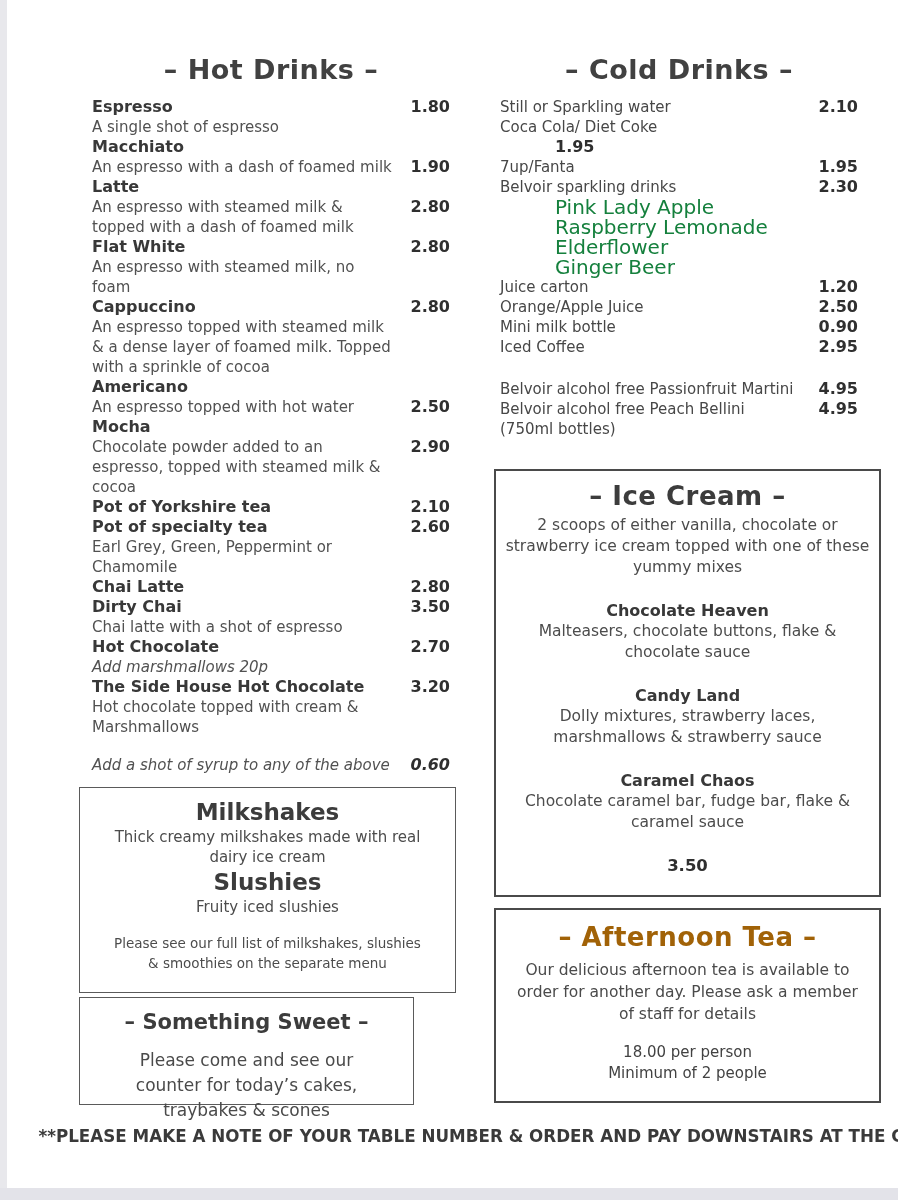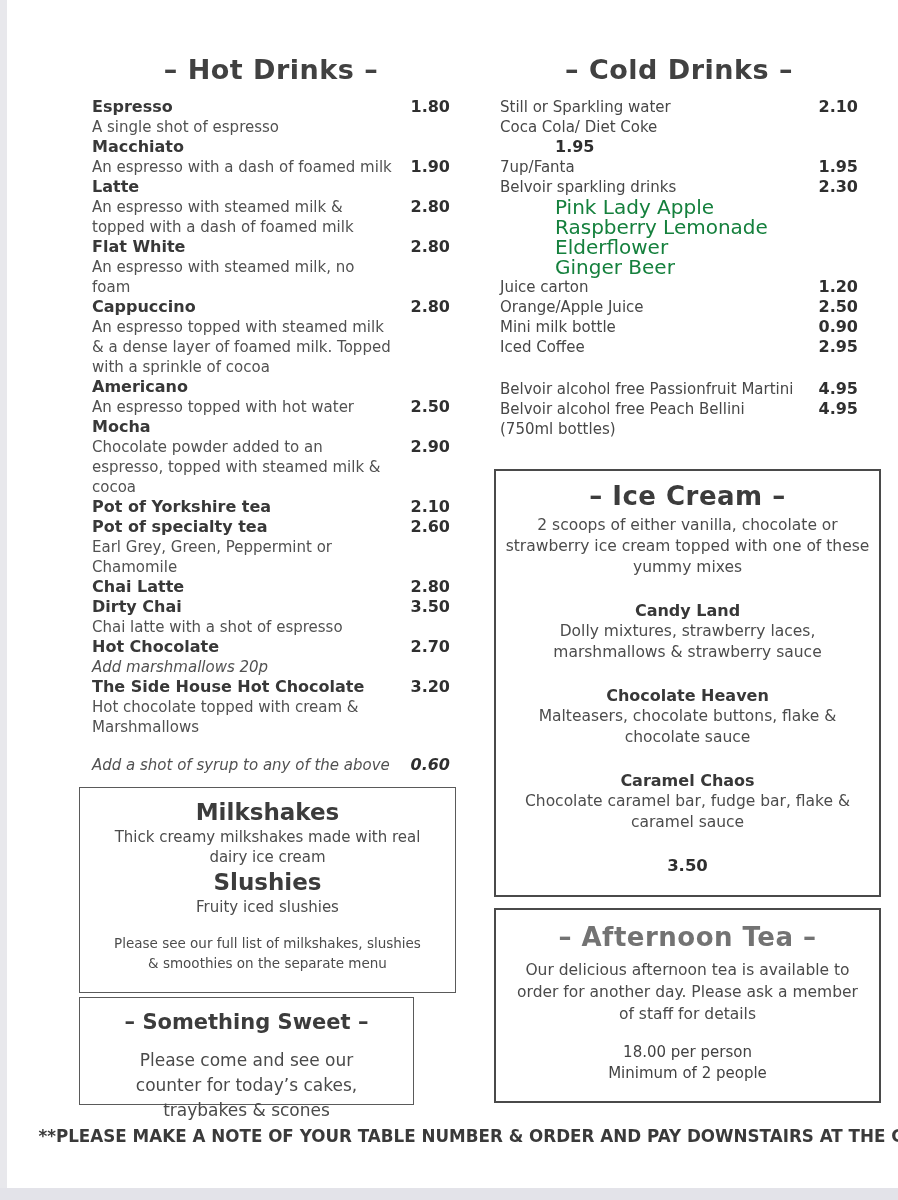--- a/index.html
+++ b/index.html
@@ -50,21 +50,21 @@
   .sweet-title { font-size:21px; font-weight:700; color:#3c3c3c; }
   .sweet-note  { font-size:17px; color:#4a4a4a; line-height:25px; margin-top:14px; padding:0 20px; }
 
   .ic-title { font-size:26px; font-weight:700; color:#3c3c3c; letter-spacing:0.5px; }
   .ic-intro { font-size:15.5px; color:#4c4c4c; line-height:21px; margin-top:4px; }
   .flav { margin-top:22px; }
   .fn { font-size:16px; font-weight:700; color:#383838; line-height:21px; }
   .fd { font-size:15.5px; color:#4c4c4c; line-height:21px; }
   .ic-price { font-size:16.5px; font-weight:700; color:#2f2f2f; margin-top:23px; }
 
-  .tea-title { font-size:26px; font-weight:700; color:#737373; letter-spacing:0.5px; }
+  .tea-title { font-size:26px; font-weight:700; color:#a16207; letter-spacing:0.5px; }
   .tea-note  { font-size:15.5px; color:#4a4a4a; line-height:22px; margin-top:7px; padding:0 6px; }
   .tea-price { font-size:15px; color:#424242; line-height:21px; margin-top:17px; }
 
   .footer {
     position:absolute; left:0; top:1125px; width:898px; text-align:center;
     font-size:18px; font-weight:700; color:#3a3a3a;
     transform:scaleX(0.93); transform-origin:center;
     white-space:nowrap;
   }
 </style>
@@ -280,26 +280,26 @@
   <div class="box sweet-box">
     <div class="sweet-title">– Something Sweet –</div>
     <p class="sweet-note">Please come and see our counter for today’s cakes, traybakes &amp; scones</p>
   </div>
 
   <div class="box icecream-box">
     <div class="ic-title">– Ice Cream –</div>
     <p class="ic-intro">2 scoops of either vanilla, chocolate or strawberry ice cream topped with one of these yummy mixes</p>
     <div>
         <div class="flav">
+          <div class="fn">Chocolate Heaven</div>
+          <div class="fd">Malteasers, chocolate buttons, flake &amp; chocolate sauce</div>
+        </div>
+        <div class="flav">
           <div class="fn">Candy Land</div>
           <div class="fd">Dolly mixtures, strawberry laces, marshmallows &amp; strawberry sauce</div>
-        </div>
-        <div class="flav">
-          <div class="fn">Chocolate Heaven</div>
-          <div class="fd">Malteasers, chocolate buttons, flake &amp; chocolate sauce</div>
         </div>
         <div class="flav">
           <div class="fn">Caramel Chaos</div>
           <div class="fd">Chocolate caramel bar, fudge bar, flake &amp; caramel sauce</div>
         </div>
       </div>
     <div class="ic-price">3.50</div>
   </div>
 
   <div class="box tea-box">

